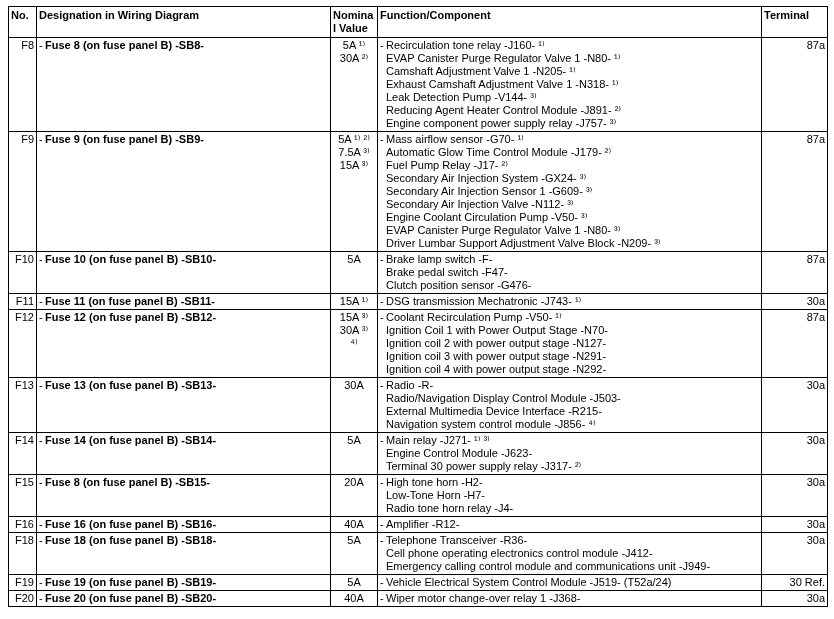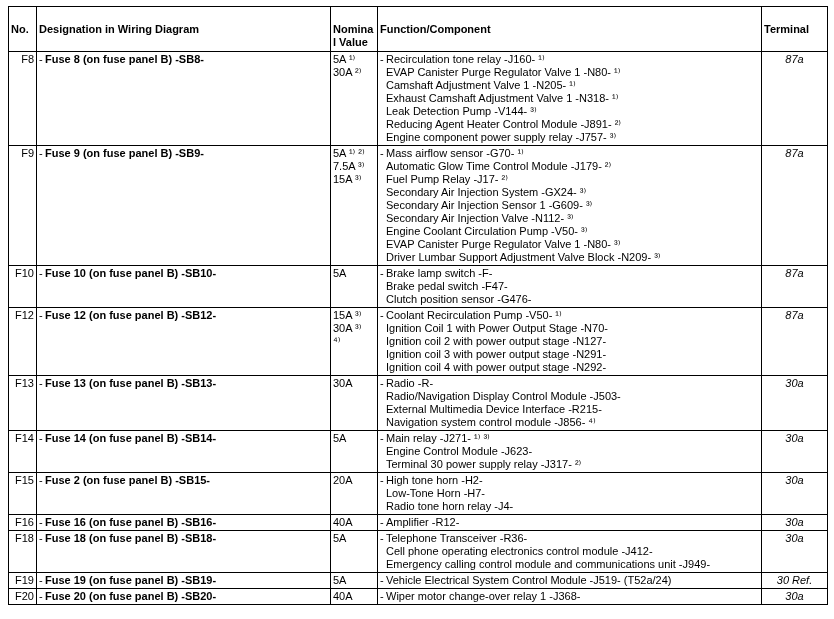--- a/index.html
+++ b/index.html
@@ -23,32 +23,32 @@
     border: 1px solid #000;
     vertical-align: top;
     padding: 1px 2px;
     font-size: 11px;
     line-height: 13px;
     overflow: hidden;
   }
   th {
     text-align: left;
     font-weight: bold;
-    padding-top: 16px;
+    padding-top: 2px;
     padding-bottom: 2px;
   }
   th.h-nom { word-break: break-all; border-radius: 6px; }
   col.c-no  { width: 28px; }
   col.c-des { width: 294px; }
   col.c-nom { width: 47px; }
   col.c-fun { width: 384px; }
   col.c-ter { width: 66px; }
   td.c-no { text-align: right; }
-  td.c-nom { }
-  td.c-ter { text-align: center; font-style: italic; }
+  td.c-nom { text-align: center; }
+  td.c-ter { text-align: right; }
   td.c-des .dash,
   td.c-fun .dash {
     display: inline-block;
     width: 6px;
     flex: 0 0 6px;
     font-weight: normal;
   }
   td.c-des .des-text { font-weight: bold; }
   .fun-wrap { display: flex; align-items: flex-start; }
   .fun-wrap .lines { flex: 1 1 auto; }
@@ -137,20 +137,36 @@
               <div class="lines">
                 <div class="function-line">Brake lamp switch -F-</div>
                 <div class="function-line">Brake pedal switch -F47-</div>
                 <div class="function-line">Clutch position sensor -G476-</div>
               </div>
             </div>
           </td>
           <td class="c-ter">87a</td>
         </tr>
         <tr>
+          <td class="c-no">F11</td>
+          <td class="c-des"><span class="dash">-</span><span class="des-text">Fuse 11 (on fuse panel B) -SB11-</span></td>
+          <td class="c-nom">
+            <div class="nominal-line">15A ¹⁾</div>
+          </td>
+          <td class="c-fun">
+            <div class="fun-wrap">
+              <span class="dash">-</span>
+              <div class="lines">
+                <div class="function-line">DSG transmission Mechatronic -J743- ¹⁾</div>
+              </div>
+            </div>
+          </td>
+          <td class="c-ter">30a</td>
+        </tr>
+        <tr>
           <td class="c-no">F12</td>
           <td class="c-des"><span class="dash">-</span><span class="des-text">Fuse 12 (on fuse panel B) -SB12-</span></td>
           <td class="c-nom">
             <div class="nominal-line">15A ³⁾</div>
             <div class="nominal-line">30A ³⁾</div>
             <div class="nominal-line">⁴⁾</div>
           </td>
           <td class="c-fun">
             <div class="fun-wrap">
               <span class="dash">-</span>
@@ -197,21 +213,21 @@
                 <div class="function-line">Main relay -J271- ¹⁾ ³⁾</div>
                 <div class="function-line">Engine Control Module -J623-</div>
                 <div class="function-line">Terminal 30 power supply relay -J317- ²⁾</div>
               </div>
             </div>
           </td>
           <td class="c-ter">30a</td>
         </tr>
         <tr>
           <td class="c-no">F15</td>
-          <td class="c-des"><span class="dash">-</span><span class="des-text">Fuse 2 (on fuse panel B) -SB15-</span></td>
+          <td class="c-des"><span class="dash">-</span><span class="des-text">Fuse 8 (on fuse panel B) -SB15-</span></td>
           <td class="c-nom">
             <div class="nominal-line">20A</div>
           </td>
           <td class="c-fun">
             <div class="fun-wrap">
               <span class="dash">-</span>
               <div class="lines">
                 <div class="function-line">High tone horn -H2-</div>
                 <div class="function-line">Low-Tone Horn -H7-</div>
                 <div class="function-line">Radio tone horn relay -J4-</div>

